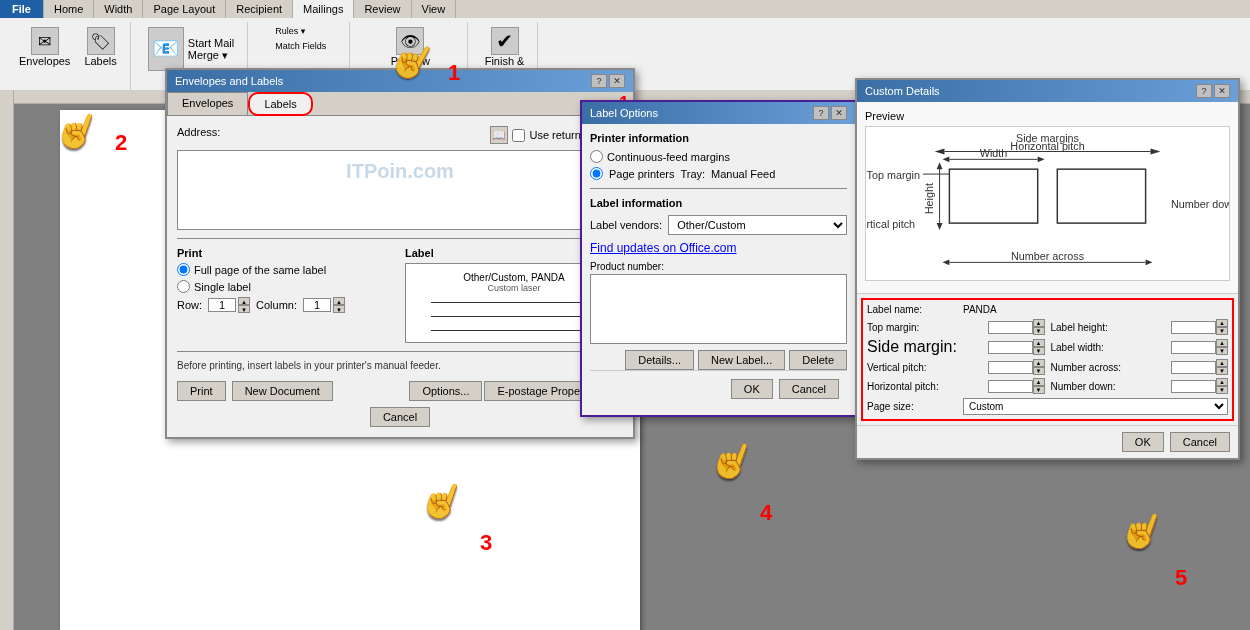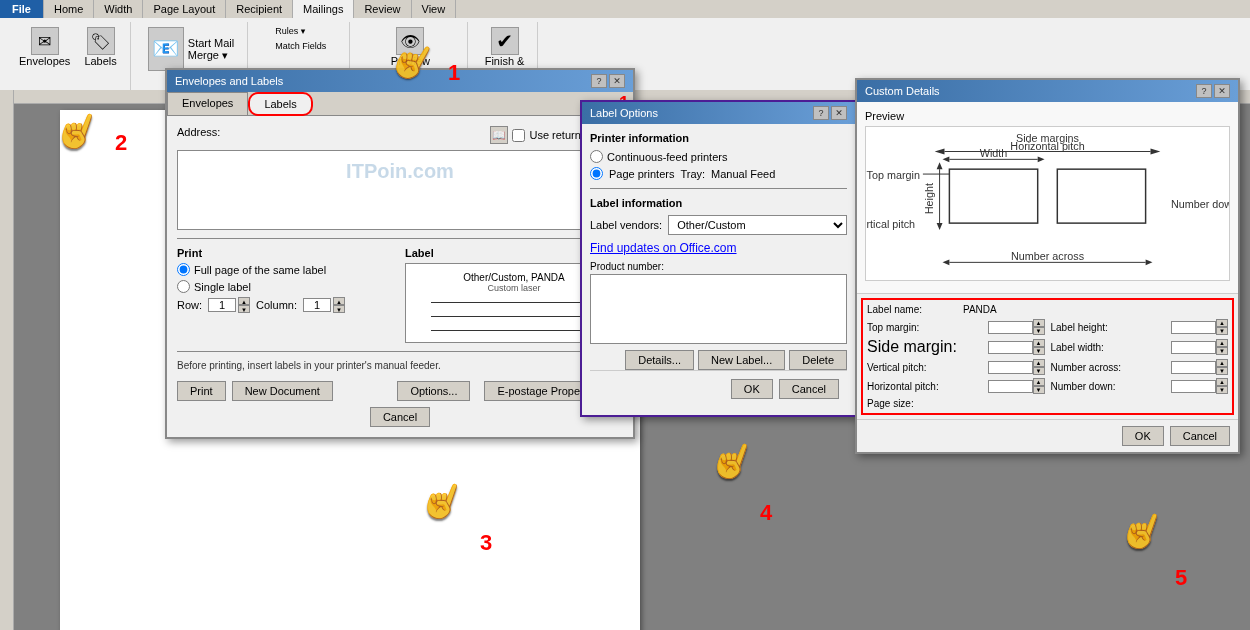--- a/index.html
+++ b/index.html
@@ -39,21 +39,21 @@
     .dialog-watermark { position: absolute; top: 10px; left: 50%; transform: translateX(-50%); font-size: 20px; font-weight: bold; color: rgba(70,130,180,0.3); white-space: nowrap; }
     .section-divider { border-top: 1px solid #888; margin: 8px 0; }
     .two-col { display: flex; gap: 10px; }
     .col { flex: 1; }
     .radio-row { display: flex; align-items: center; gap: 4px; margin-bottom: 4px; }
     .dialog-btn { padding: 3px 12px; background: #d4d0c8; border: 1px solid #888; cursor: pointer; font-size: 11px; }
     .label-preview { background: white; border: 1px solid #888; height: 80px; padding: 4px; display: flex; flex-direction: column; justify-content: center; align-items: center; }
     .label-lines { width: 80%; }
     .label-line { border-bottom: 1px solid #333; margin-bottom: 4px; height: 10px; }
     .bottom-btns { display: flex; justify-content: space-between; margin-top: 10px; }
-    .bottom-right-btns { display: flex; gap: 14px; }
+    .bottom-right-btns { display: flex; gap: 2px; }
     .note-text { font-size: 10px; color: #333; margin-bottom: 6px; }
     .spinner-input { display: flex; align-items: center; gap: 2px; }
     .spinner-input input { width: 30px; border: 1px solid #888; text-align: center; }
     .spinner-arrows { display: flex; flex-direction: column; }
     .spinner-arrows button { font-size: 6px; padding: 0 2px; border: 1px solid #888; background: #d4d0c8; cursor: pointer; height: 8px; line-height: 8px; }
 
     
     .dialog-label-options { position: absolute; left: 580px; top: 100px; width: 277px; background: #f0f0f0; border: 2px solid #4c1d95; box-shadow: 3px 3px 8px rgba(0,0,0,0.4); z-index: 20; }
     .section-title { font-weight: bold; margin-bottom: 6px; font-size: 11px; }
     .dropdown-row { display: flex; align-items: center; gap: 6px; margin-bottom: 6px; }
@@ -245,21 +245,21 @@
     <span>Label Options</span>
     <div style="display:flex;gap:2px;">
       <div class="dialog-title-btn">?</div>
       <div class="dialog-title-btn">✕</div>
     </div>
   </div>
   <div style="padding:8px;">
     <div class="section-title">Printer information</div>
     <div class="radio-row">
       <input type="radio" name="printertype" style="">
-      <span>Continuous-feed printers</span>
+      <span>Continuous-feed margins</span>
     </div>
     <div class="radio-row" style="align-items:center;gap:6px;">
       <input type="radio" name="printertype" checked="" style="">
       <span>Page printers</span>
       <span>Tray:</span>
       <span>Manual Feed</span>
     </div>
     <div class="section-divider"></div>
     <div class="section-title">Label information</div>
     <div class="dropdown-row">
@@ -427,20 +427,23 @@
           <div style="display:flex;flex-direction:column;">
             <button style="font-size:6px;padding:0;border:1px solid #888;background:#d4d0c8;cursor:pointer;height:8px;width:12px;">▲</button>
             <button style="font-size:6px;padding:0;border:1px solid #888;background:#d4d0c8;cursor:pointer;height:8px;width:12px;">▼</button>
           </div>
         </div>
       </div>
     </div>
 
     <div style="display:flex;align-items:center;gap:6px;margin-top:4px;">
       <span style="font-size:10px;width:90px;">Page size:</span>
+      <select style="flex:1;border:1px solid #888;background:white;font-size:10px;padding:1px;">
+        <option>Custom</option>
+      </select>
     </div>
 
   </div>
 
   <div style="display:flex;justify-content:flex-end;gap:6px;padding:6px 8px;border-top:1px solid #ccc;">
     <button class="dialog-btn" style="background:#d4d0c8;">OK</button>
     <button class="dialog-btn">Cancel</button>
   </div>
 </div>
 

